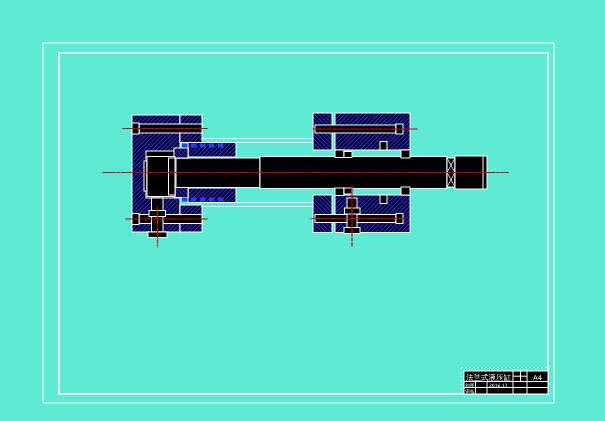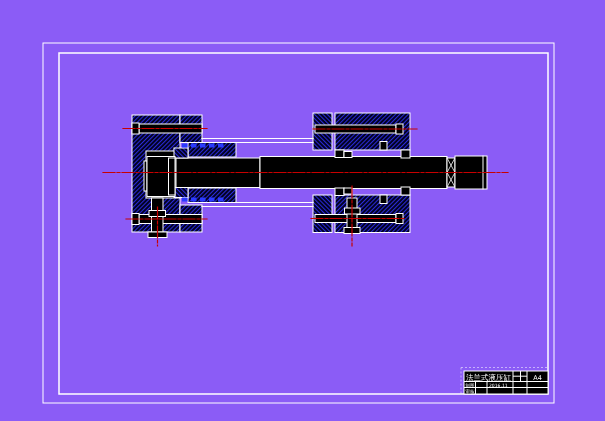--- a/index.html
+++ b/index.html
@@ -1,16 +1,16 @@
 <!DOCTYPE html>
 <html><head>
 <meta charset="utf-8">
 <style>
   html,body{margin:0;padding:0;background:#000;}
-  #stage{position:relative;width:605px;height:421px;background:#8b5cf6;overflow:hidden;
+  #stage{position:relative;width:605px;height:421px;background:#5eead4;overflow:hidden;
          font-family:"DejaVu Sans",sans-serif;}
   svg{position:absolute;left:0;top:0;}
   text{fill:#fff;}
 </style>
 </head>
 <body>
 
 <div id="stage">
 <svg width="605" height="421" viewBox="0 0 605 421">
   <defs>

